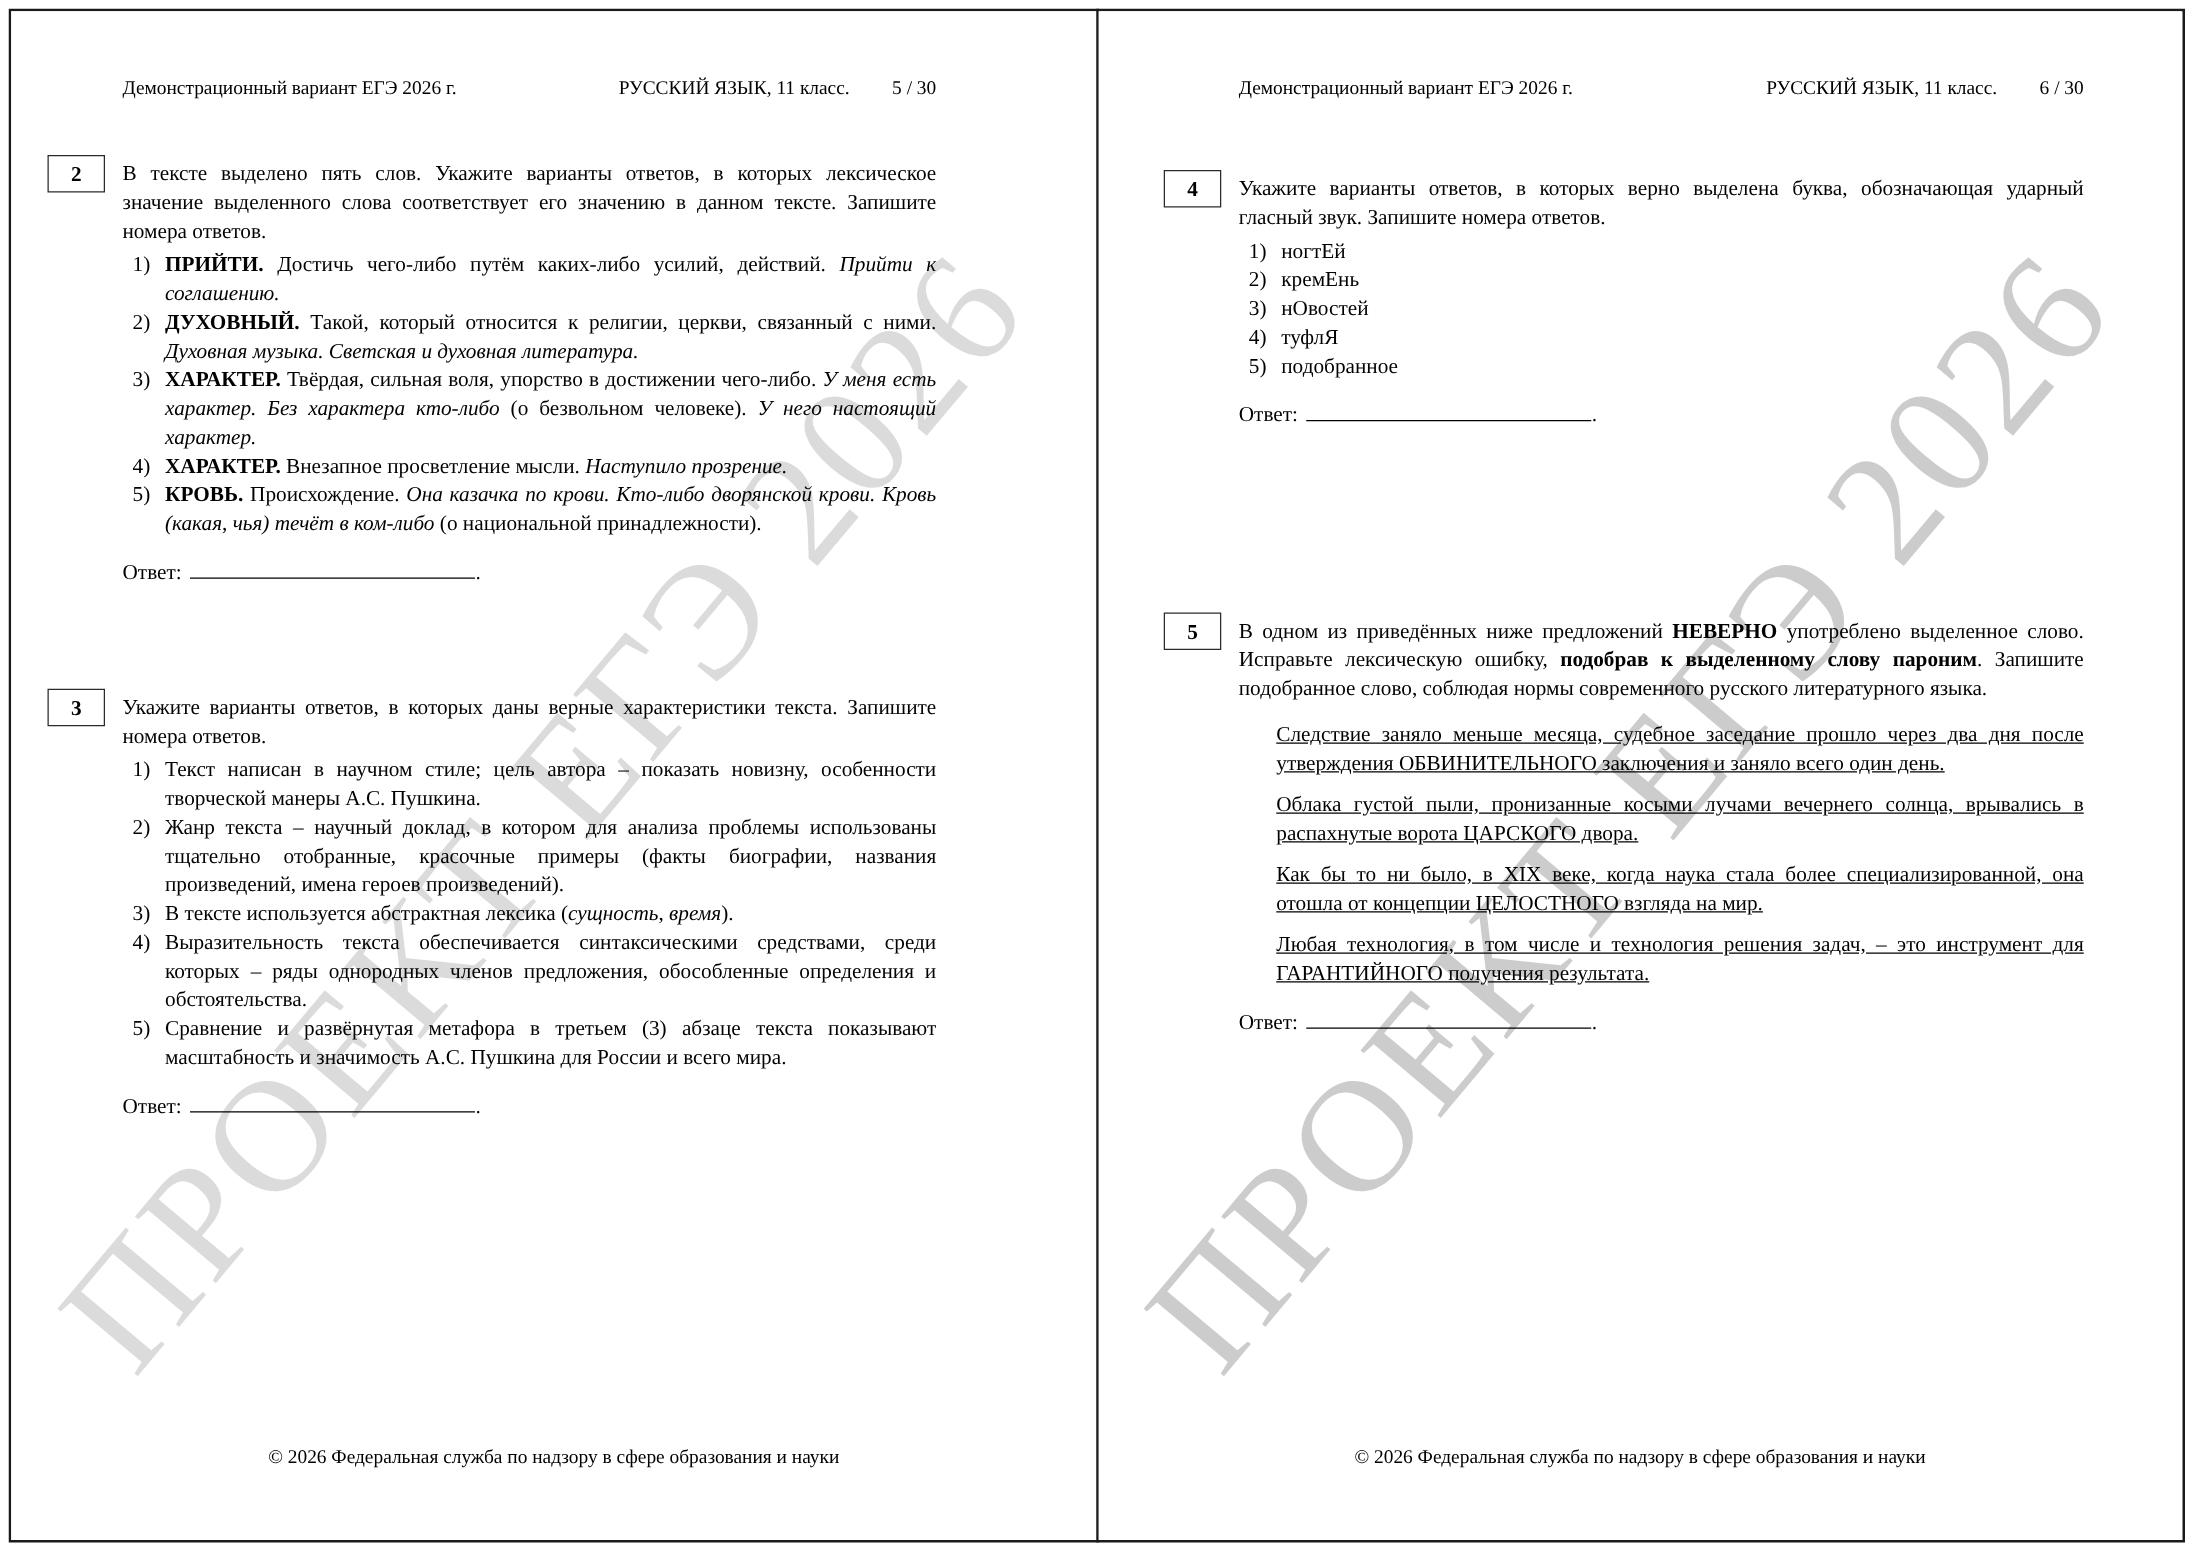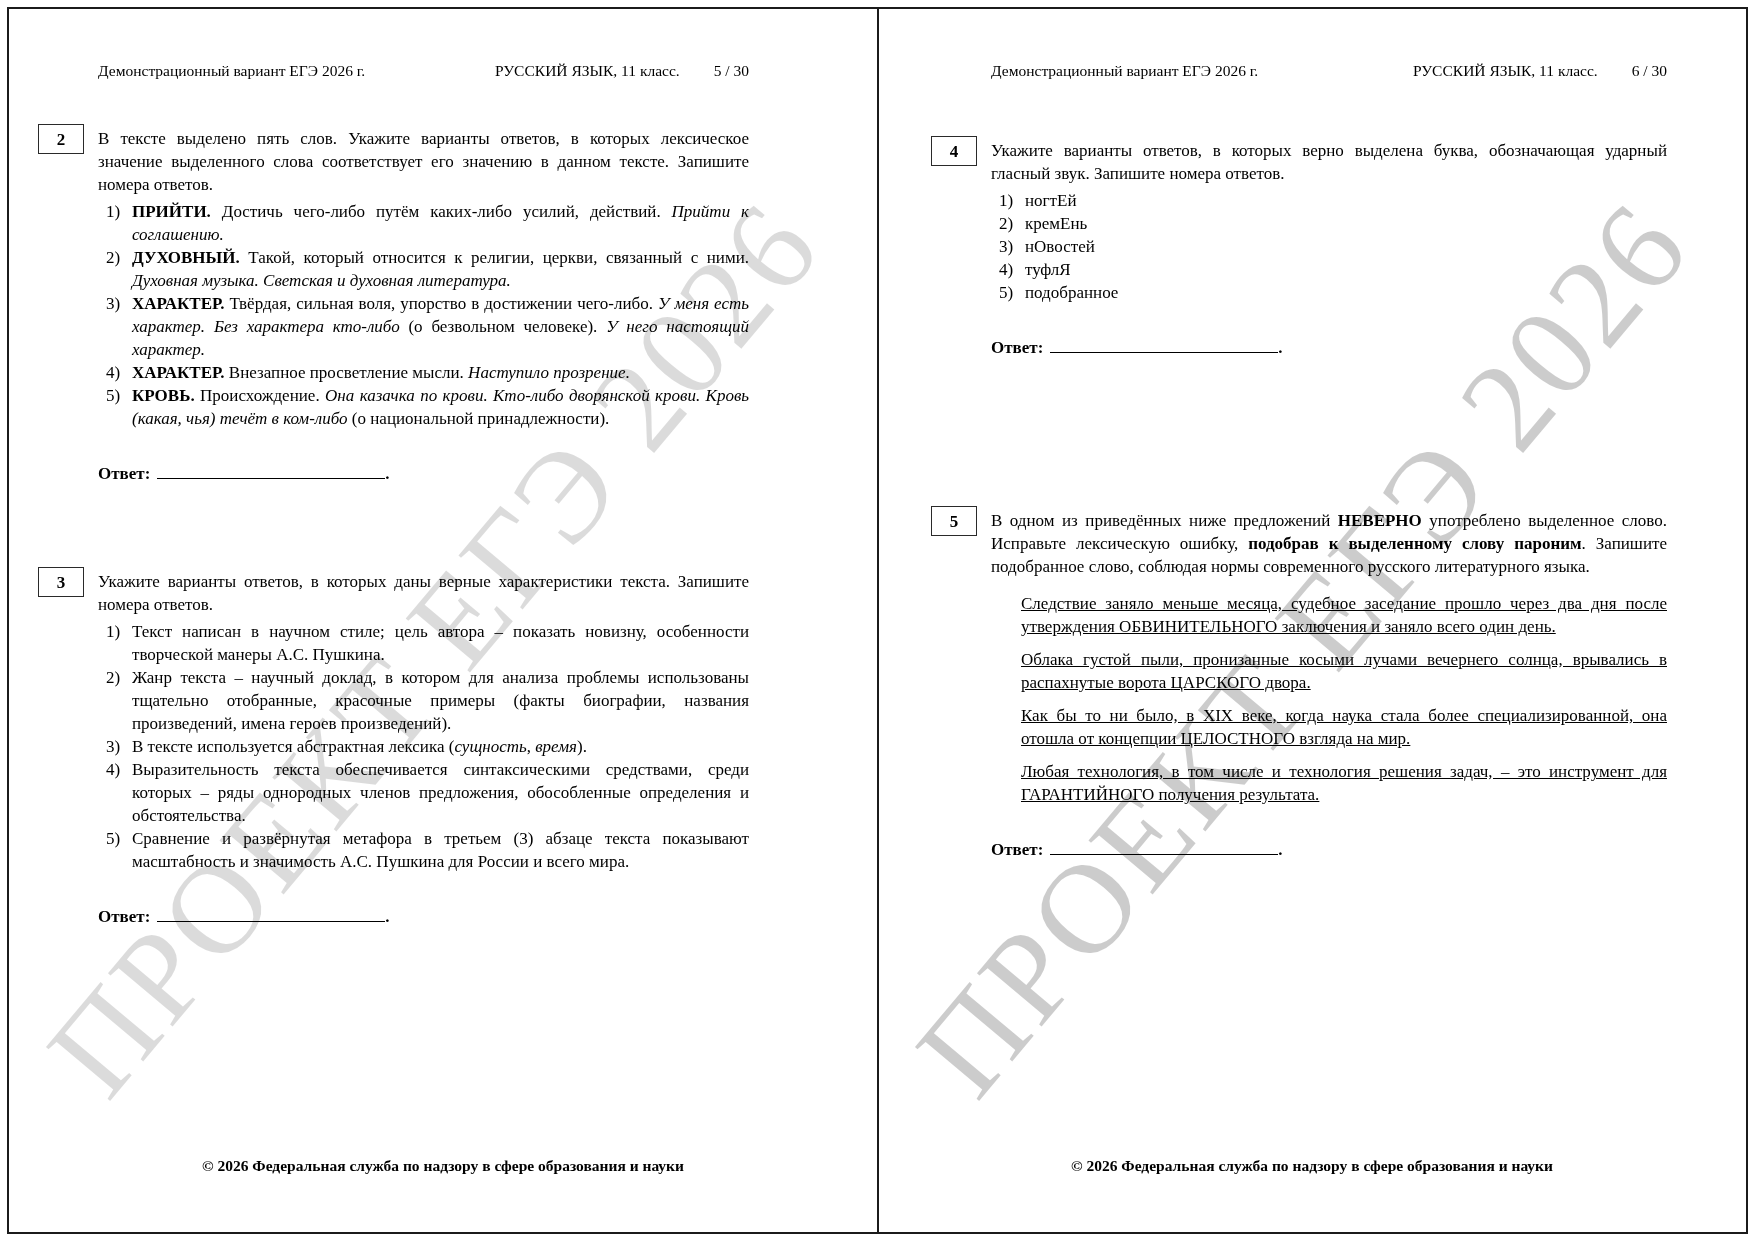--- a/index.html
+++ b/index.html
@@ -43,26 +43,26 @@
     display:flex; align-items:center; justify-content:center;
     font-weight:bold; font-size:17px; background:#fff;
   }
   .intro { text-align:justify; }
   .qlist { margin-top:4px; }
   .qitem { display:flex; padding-left:8px; }
   .qmarker { flex:0 0 26px; }
   .qtext { flex:1 1 auto; text-align:justify; }
   .qparas { margin-top:14px; }
   .qpara { margin:10px 0 0 30px; text-align:justify;text-decoration:underline; }
-  .answer { margin-top:32px; white-space:nowrap;font-weight:bold; }
+  .answer { margin-top:16px; white-space:nowrap; }
   .aline { display:inline-block; width:228px; height:15px; border-bottom:1px solid #000; margin-left:7px; }
   .b { font-weight:bold; }
   .it { font-style:italic; }
 
-  .footer { position:absolute; bottom:57px; left:40px; right:40px; text-align:center; font-size:15.5px; z-index:1;font-weight:bold; }
+  .footer { position:absolute; bottom:57px; left:40px; right:40px; text-align:center; font-size:15.5px; z-index:1; }
 </style>
 </head>
 <body>
 
 <div class="spread">
   <div class="frame"></div>
 
   <div class="page p0">
     <div class="watermark">ПРОЕКТ ЕГЭ 2026</div>
     <div class="pcontent">

